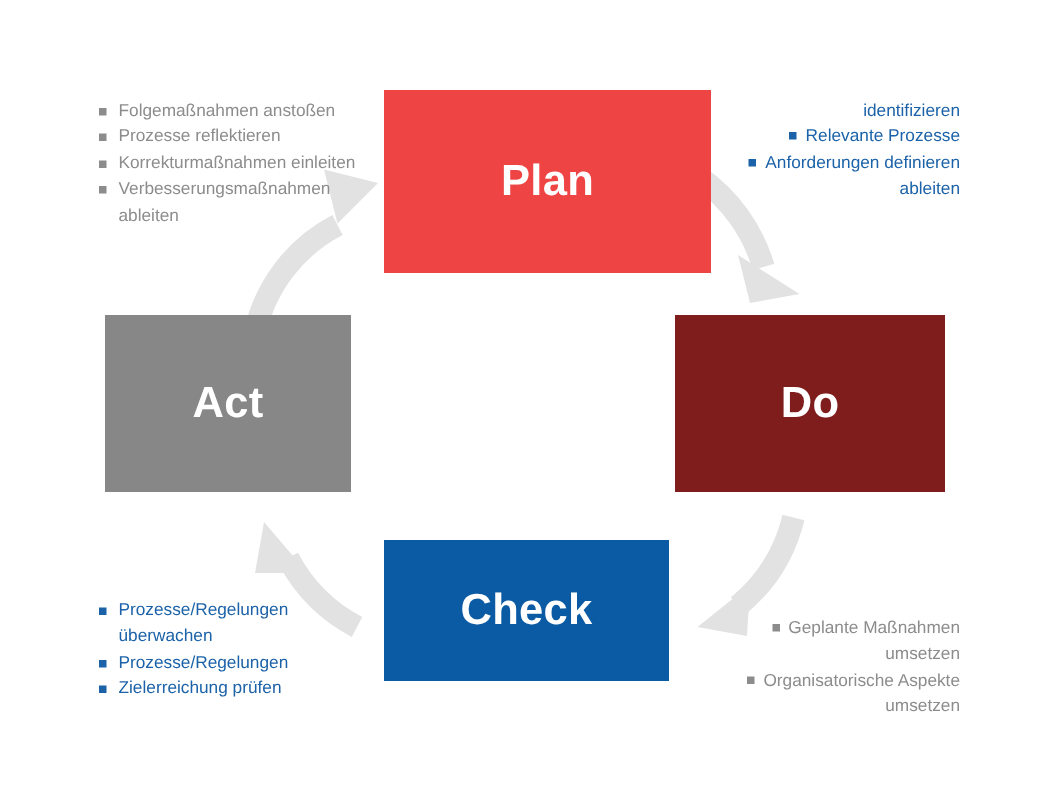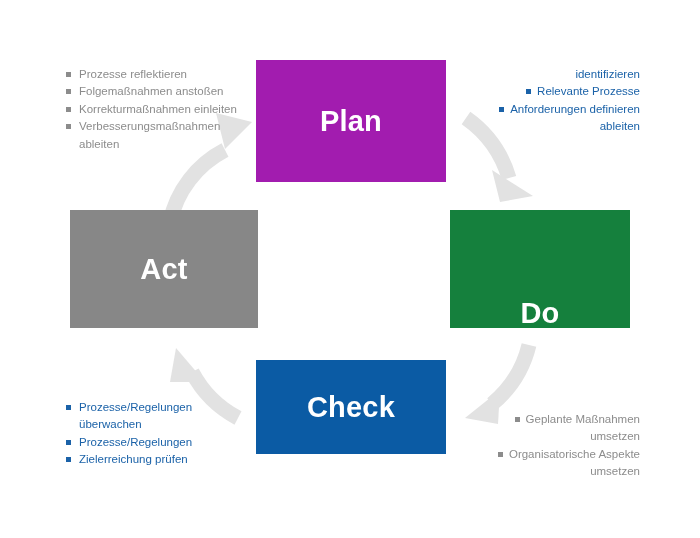--- a/index.html
+++ b/index.html
@@ -38,24 +38,24 @@
   .phase-label {
     color: #ffffff;
     font-family: "Liberation Sans", sans-serif;
     font-weight: bold;
     font-size: 29px;
     letter-spacing: 0.2px;
     line-height: 1;
     white-space: nowrap;
   }
 
-  #box-plan  { left: 256px; top: 60px;  width: 190px; height: 122px; background: #a21caf; }
-  #box-do    { left: 450px; top: 210px; width: 180px; height: 118px; background: #15803d; align-items: flex-end; }
+  #box-plan  { left: 256px; top: 60px;  width: 218px; height: 122px; background: #ef4444; }
+  #box-do    { left: 450px; top: 210px; width: 180px; height: 118px; background: #7f1d1d; }
   #box-check { left: 256px; top: 360px; width: 190px; height: 94px; background: #0b5ba4; }
-  #box-act   { left: 70px;  top: 210px; width: 188px; height: 118px; background: #878787; justify-content: center; }
+  #box-act   { left: 70px;  top: 210px; width: 164px; height: 118px; background: #878787; justify-content: center; }
 
   
   .bullet-list {
     position: absolute;
     margin: 0;
     padding: 0;
     list-style: none;
     font-family: "Liberation Sans", sans-serif;
     font-size: 11.5px;
     line-height: 17.4px;
@@ -145,24 +145,24 @@
   <div class="phase-box" id="box-check">
     <span class="phase-label">Check</span>
   </div>
 
   <div class="phase-box" id="box-act">
     <span class="phase-label">Act</span>
   </div>
 
   <ul class="bullet-list align-left tone-gray" id="list-act">
       <li>
+        <span class="wrap-line"><span class="bullet-square"></span>Folgemaßnahmen anstoßen</span>
+      </li>
+      <li>
         <span class="wrap-line"><span class="bullet-square"></span>Prozesse reflektieren</span>
-      </li>
-      <li>
-        <span class="wrap-line"><span class="bullet-square"></span>Folgemaßnahmen anstoßen</span>
       </li>
       <li>
         <span class="wrap-line"><span class="bullet-square"></span>Korrekturmaßnahmen einleiten</span>
       </li>
       <li>
         <span class="wrap-line"><span class="bullet-square"></span>Verbesserungsmaßnahmen</span>
         <span class="wrap-line">ableiten</span>
       </li>
     </ul>
 

